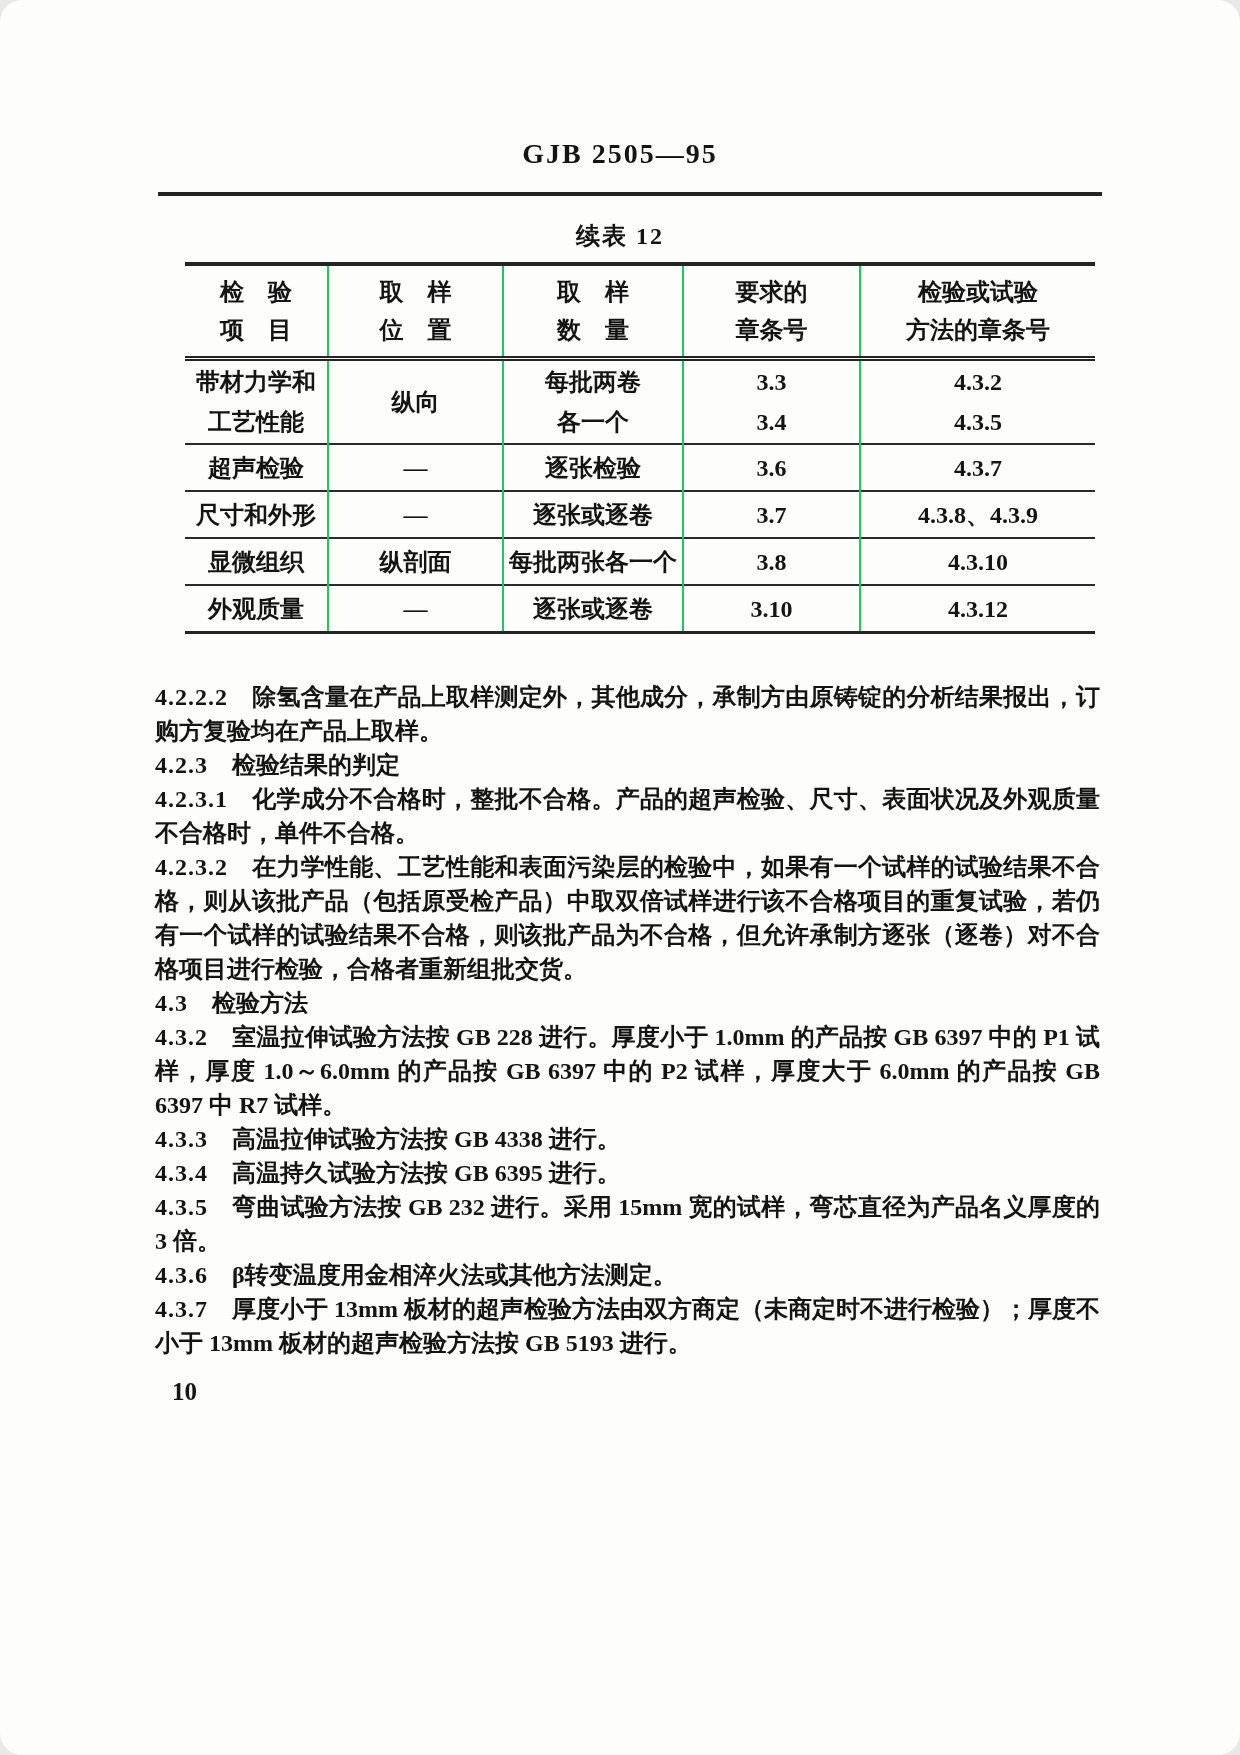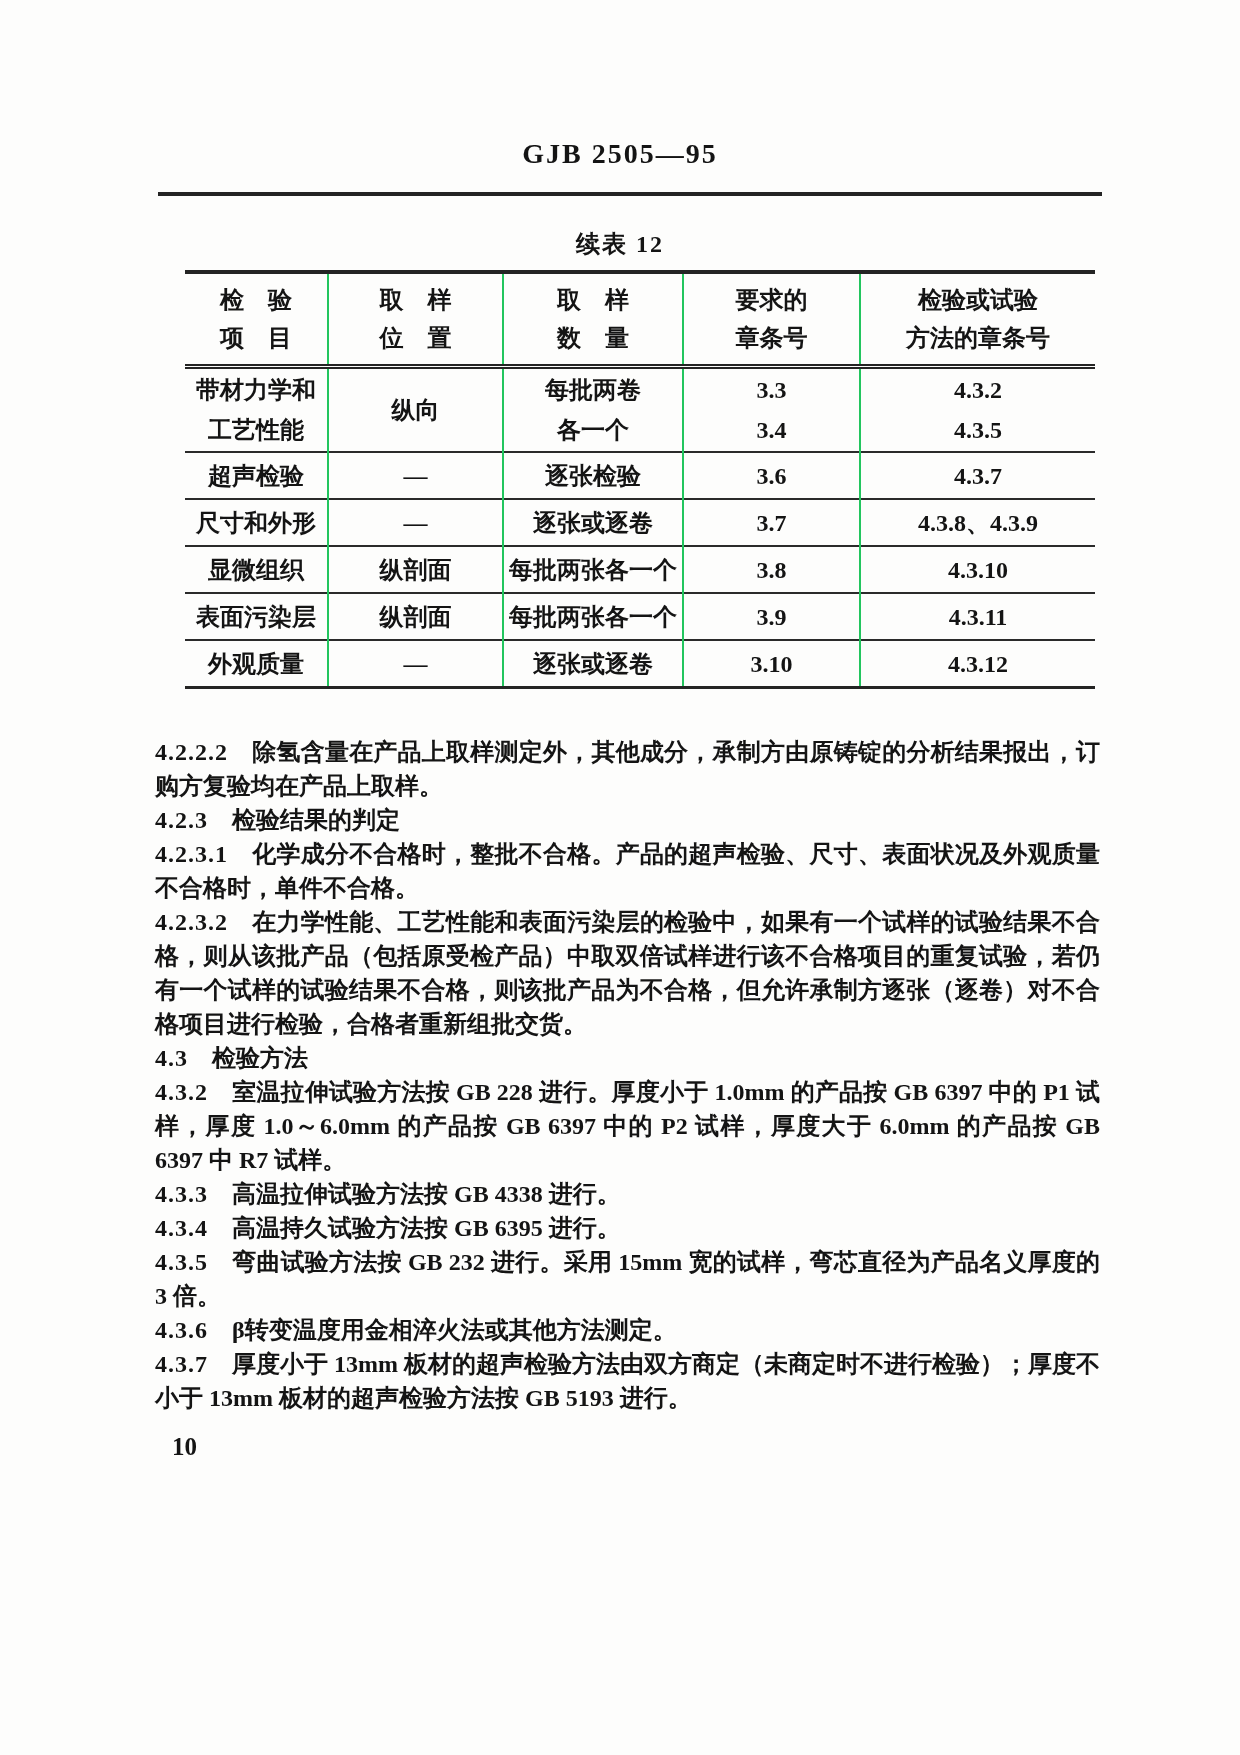--- a/index.html
+++ b/index.html
@@ -10,38 +10,39 @@
   .page {
     position: relative;
     width: 1240px;
     height: 1755px;
     margin: 0 auto;
     background: #fdfdfc;
     color: #141414;
     font-family: "Liberation Serif", "DejaVu Serif", serif;
     font-weight: bold;
     overflow: hidden;
+    border-radius: 22px;
   }
   
   .doc-number {
     padding-top: 138px;
     text-align: center;
     font-size: 28px;
     letter-spacing: 2px;
     line-height: 32px;
   }
   .header-rule {
     width: 944px;
     height: 0;
     margin: 22px 0 0 158px;
     border-top: 4px solid #242424;
   }
   
   .table-caption {
-    margin-top: 32px;
+    margin-top: 24px;
     text-align: center;
     font-size: 24px;
     letter-spacing: 2px;
   }
   table.spec {
     margin: 10px 0 0 185px;
     width: 910px;
     border-collapse: collapse;
     table-layout: fixed;
     border-top: 4px solid #242424;
@@ -145,27 +146,20 @@
         <td>4.3.8、4.3.9</td>
       </tr>
       <tr class="row">
         <td>显微组织</td>
         <td>纵剖面</td>
         <td>每批两张各一个</td>
         <td>3.8</td>
         <td>4.3.10</td>
       </tr>
       <tr class="row">
-        <td>表面污染层</td>
-        <td>纵剖面</td>
-        <td>每批两张各一个</td>
-        <td>3.9</td>
-        <td>4.3.11</td>
-      </tr>
-      <tr class="row">
         <td>外观质量</td>
         <td>—</td>
         <td>逐张或逐卷</td>
         <td>3.10</td>
         <td>4.3.12</td>
       </tr>
     </tbody>
   </table>
 
   <div class="clauses">

